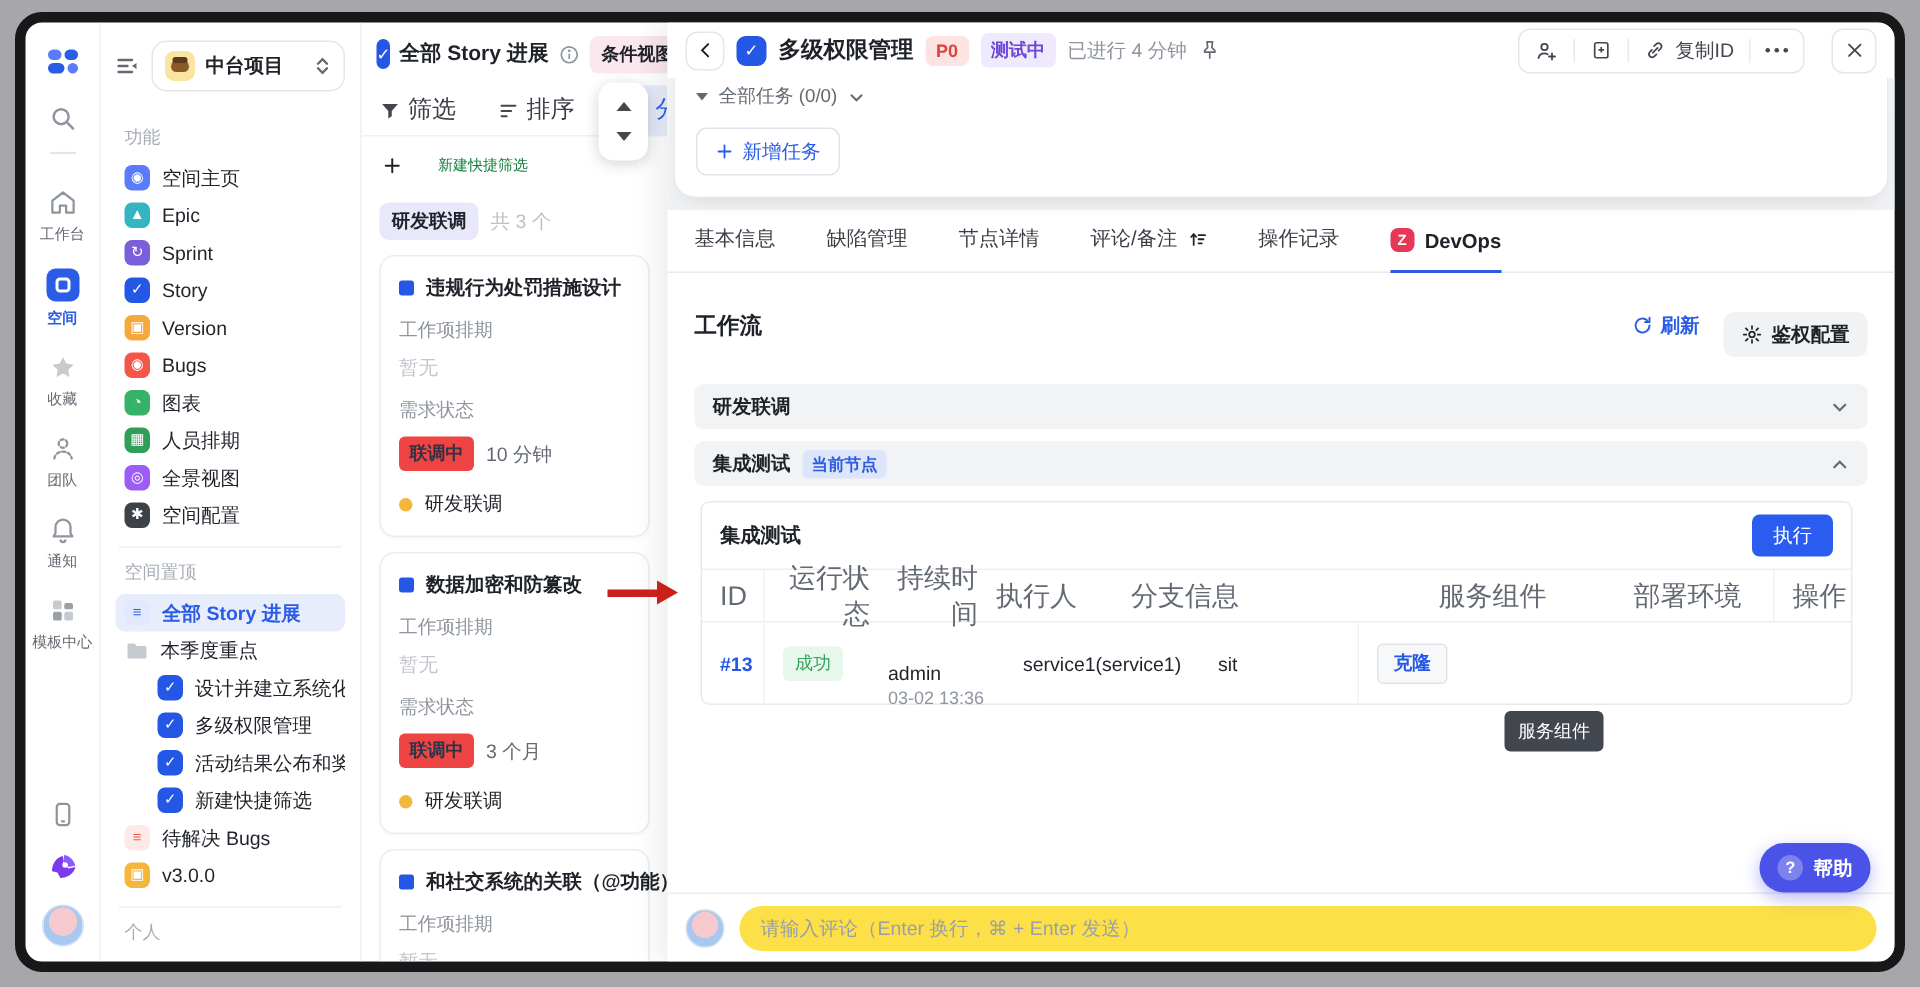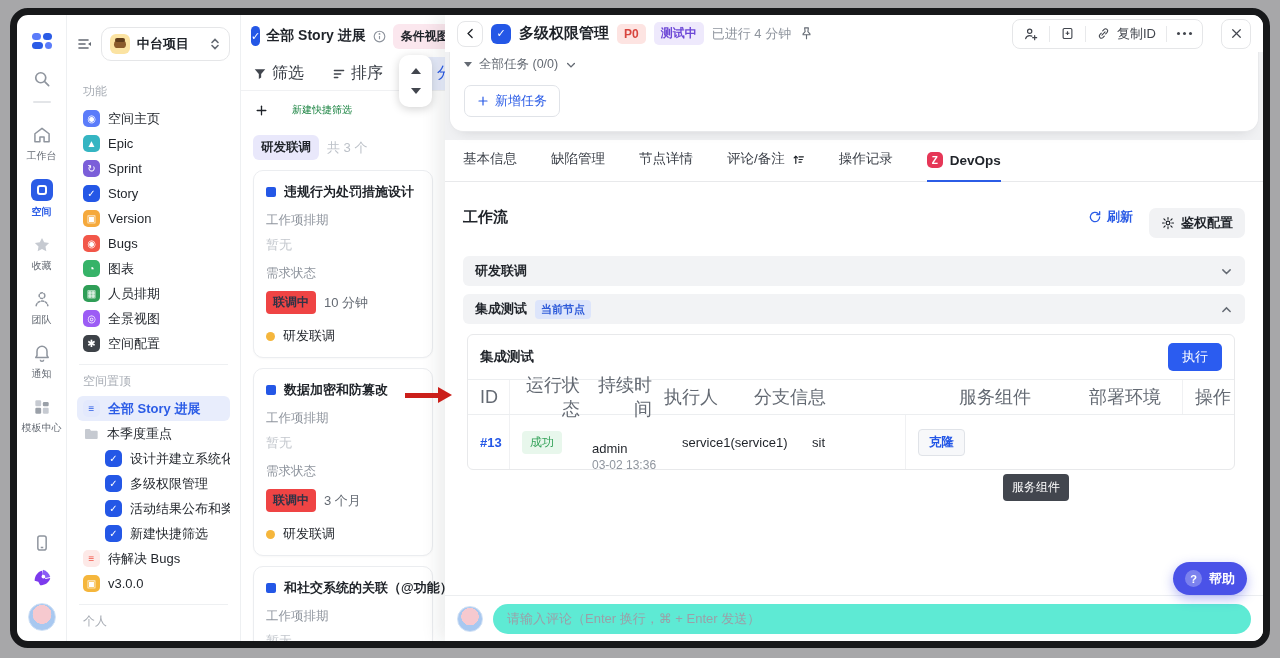--- a/index.html
+++ b/index.html
@@ -166,21 +166,21 @@
   .tooltip { position:absolute; left:558px; top:292px; background:#42464e; color:#fff; font-size:12px;
              padding:5px 9px; border-radius:4px; z-index:20; white-space:nowrap; }
   .help-fab { position:absolute; right:16px; bottom:46px; background:#4a52e8; color:#fff; border-radius:17px;
               height:33px; display:flex; align-items:center; gap:7px; padding:0 12px; font-size:13px;
               font-weight:bold; box-shadow:0 4px 12px rgba(74,82,232,.4); cursor:pointer; z-index:15; }
   .q { width:17px; height:17px; border-radius:50%; background:rgba(255,255,255,.28); color:#fff; font-size:11px;
        font-weight:bold; display:flex; align-items:center; justify-content:center; }
 
   .comment-bar { height:46px; flex:none; border-top:1px solid #eceef0; display:flex; align-items:center;
                  gap:10px; padding:0 12px; }
-  .comment-input { flex:1; height:30px; background:#5eead4; border:none; border-radius:16px; padding:0 14px;
+  .comment-input { flex:1; height:30px; background:#fde047; border:none; border-radius:16px; padding:0 14px;
                    font-size:13px; color:#1f2329; outline:none; font-family:"Liberation Sans",sans-serif; }
   .comment-input::placeholder { color:#9aa0a8; }
 
   .red-arrow { position:absolute; left:388px; top:372px; width:47px; height:16px; z-index:40; pointer-events:none; }
   .red-arrow::before { content:""; position:absolute; left:0; top:6px; width:33px; height:5px; background:#cb1f1a; }
   .red-arrow::after { content:""; position:absolute; right:0; top:0; width:0; height:0;
                       border-left:14px solid #cb1f1a; border-top:8px solid transparent; border-bottom:8px solid transparent; }
 </style>
 </head>
 <body>

